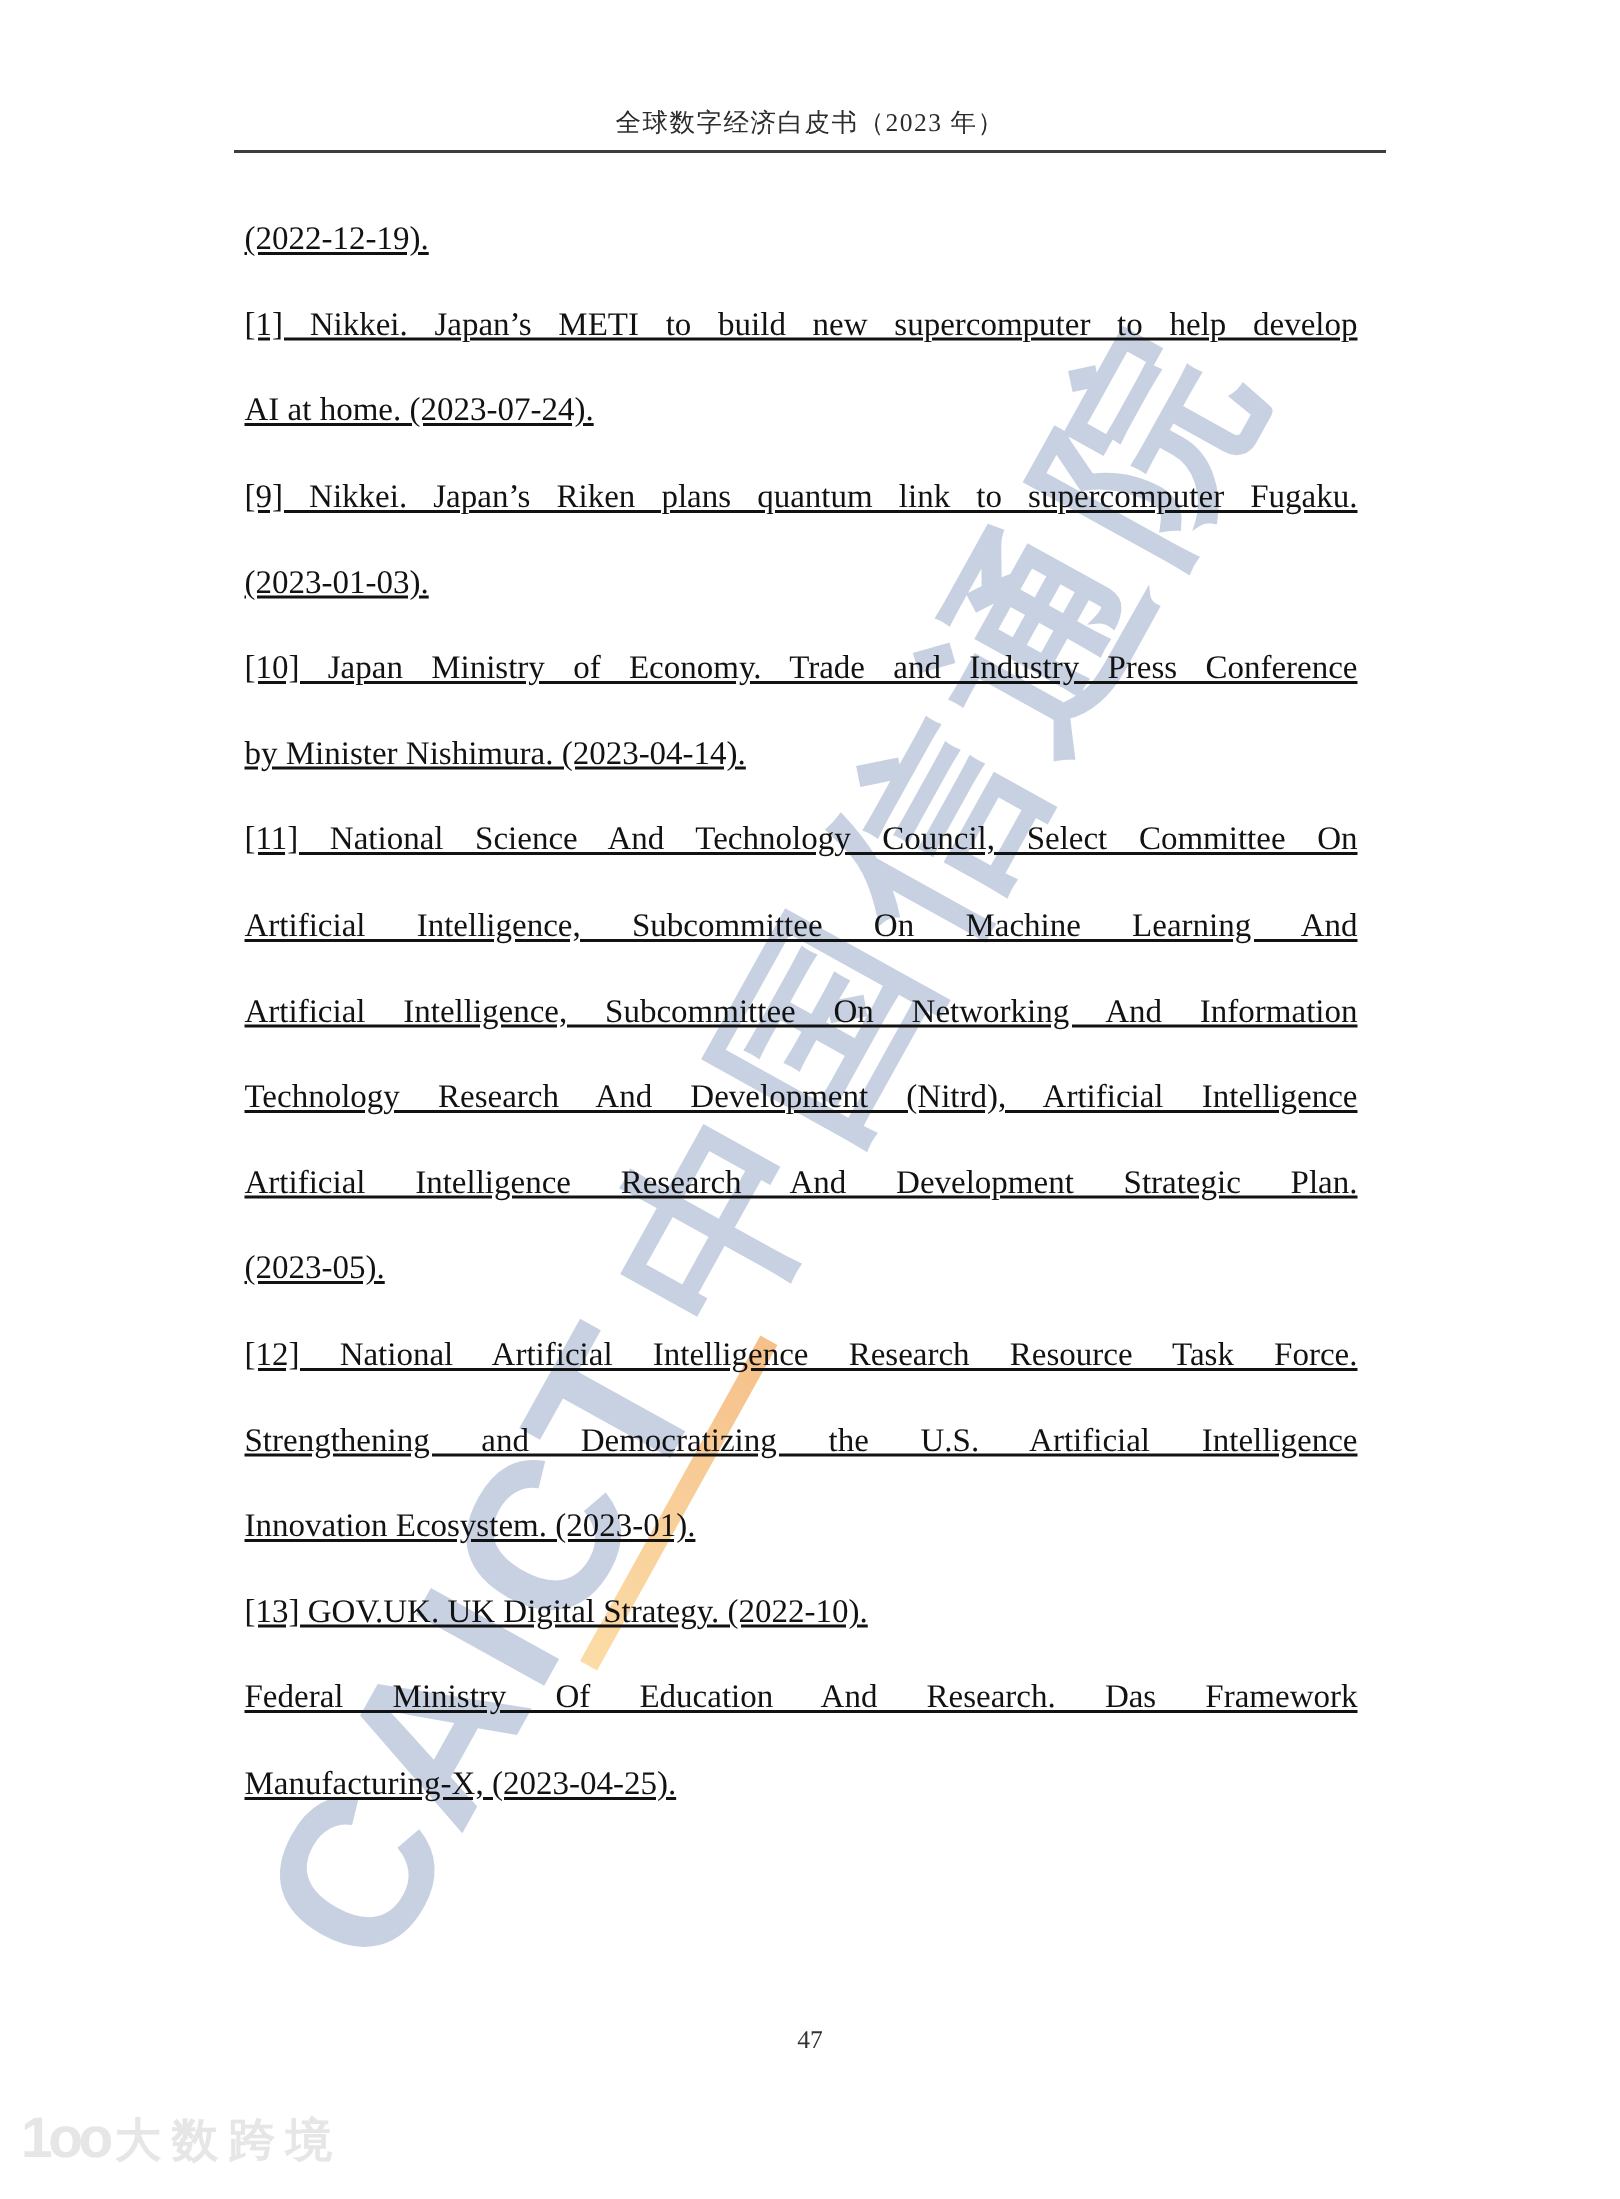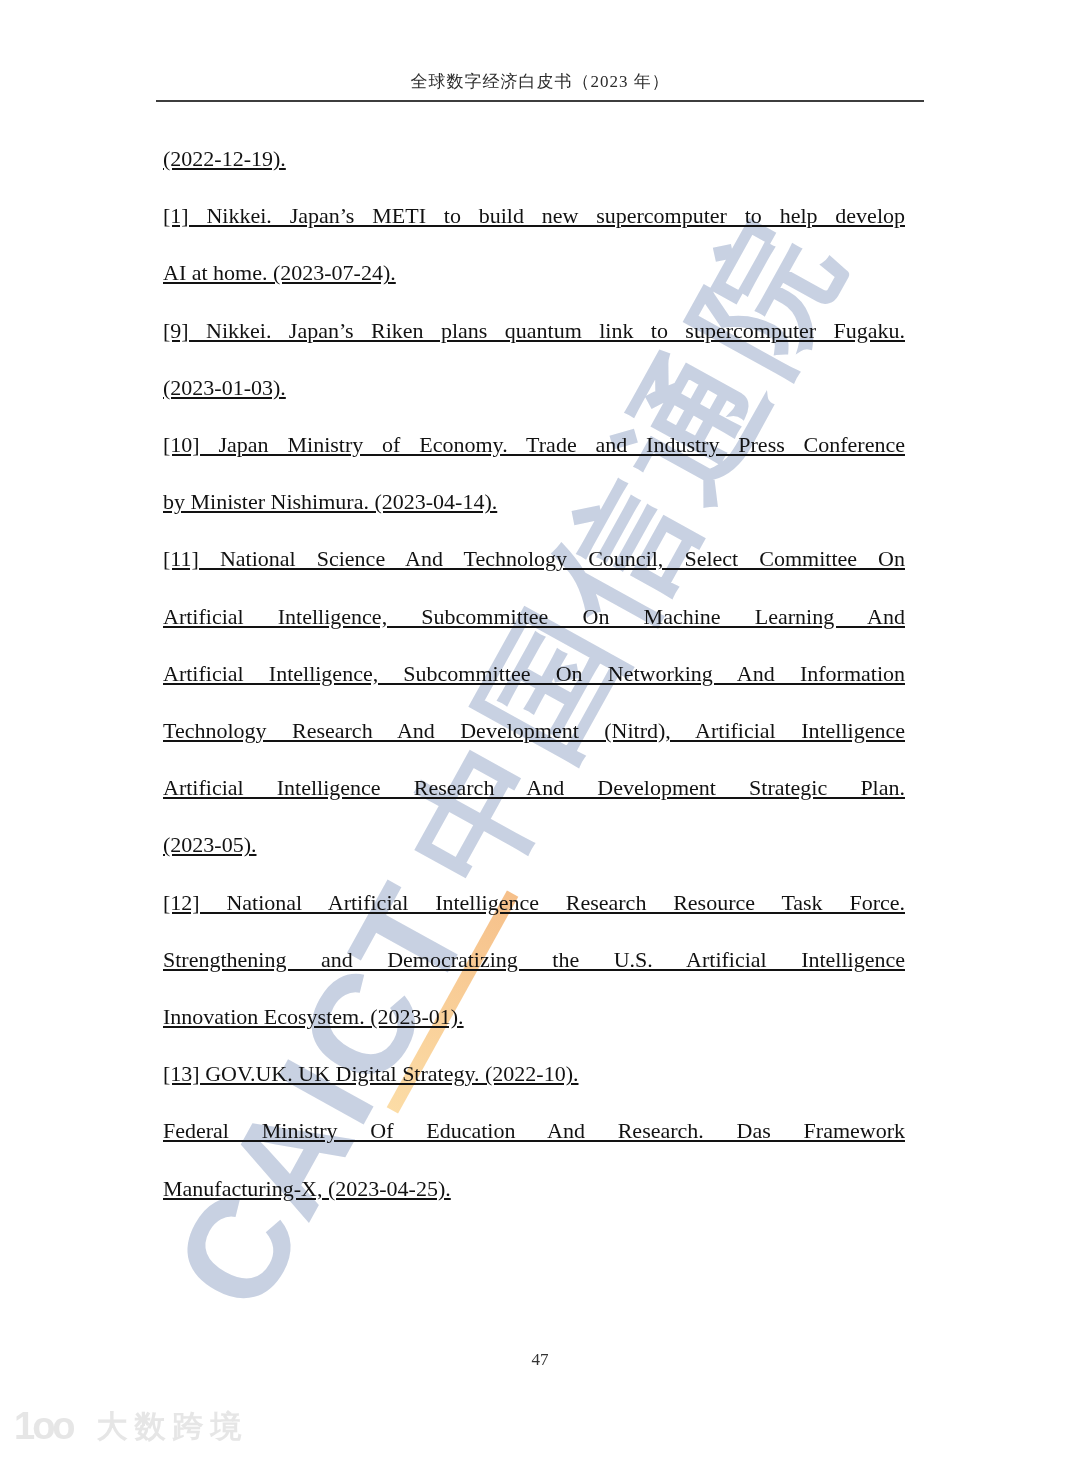--- a/index.html
+++ b/index.html
@@ -107,21 +107,21 @@
     left: 14px;
     top: 1405px;
     color: #e6e6e6;
     font-family: "Liberation Sans", sans-serif;
     font-weight: bold;
     white-space: nowrap;
   }
   .corner-logo {
     font-size: 38px;
     letter-spacing: -3px;
-    margin-right: 24px;
+    margin-right: 4px;
     vertical-align: middle;
   }
   .corner-text {
     font-size: 31px;
     letter-spacing: 7px;
     vertical-align: middle;
     margin-top: 44px;
   }
 </style>
 </head>

